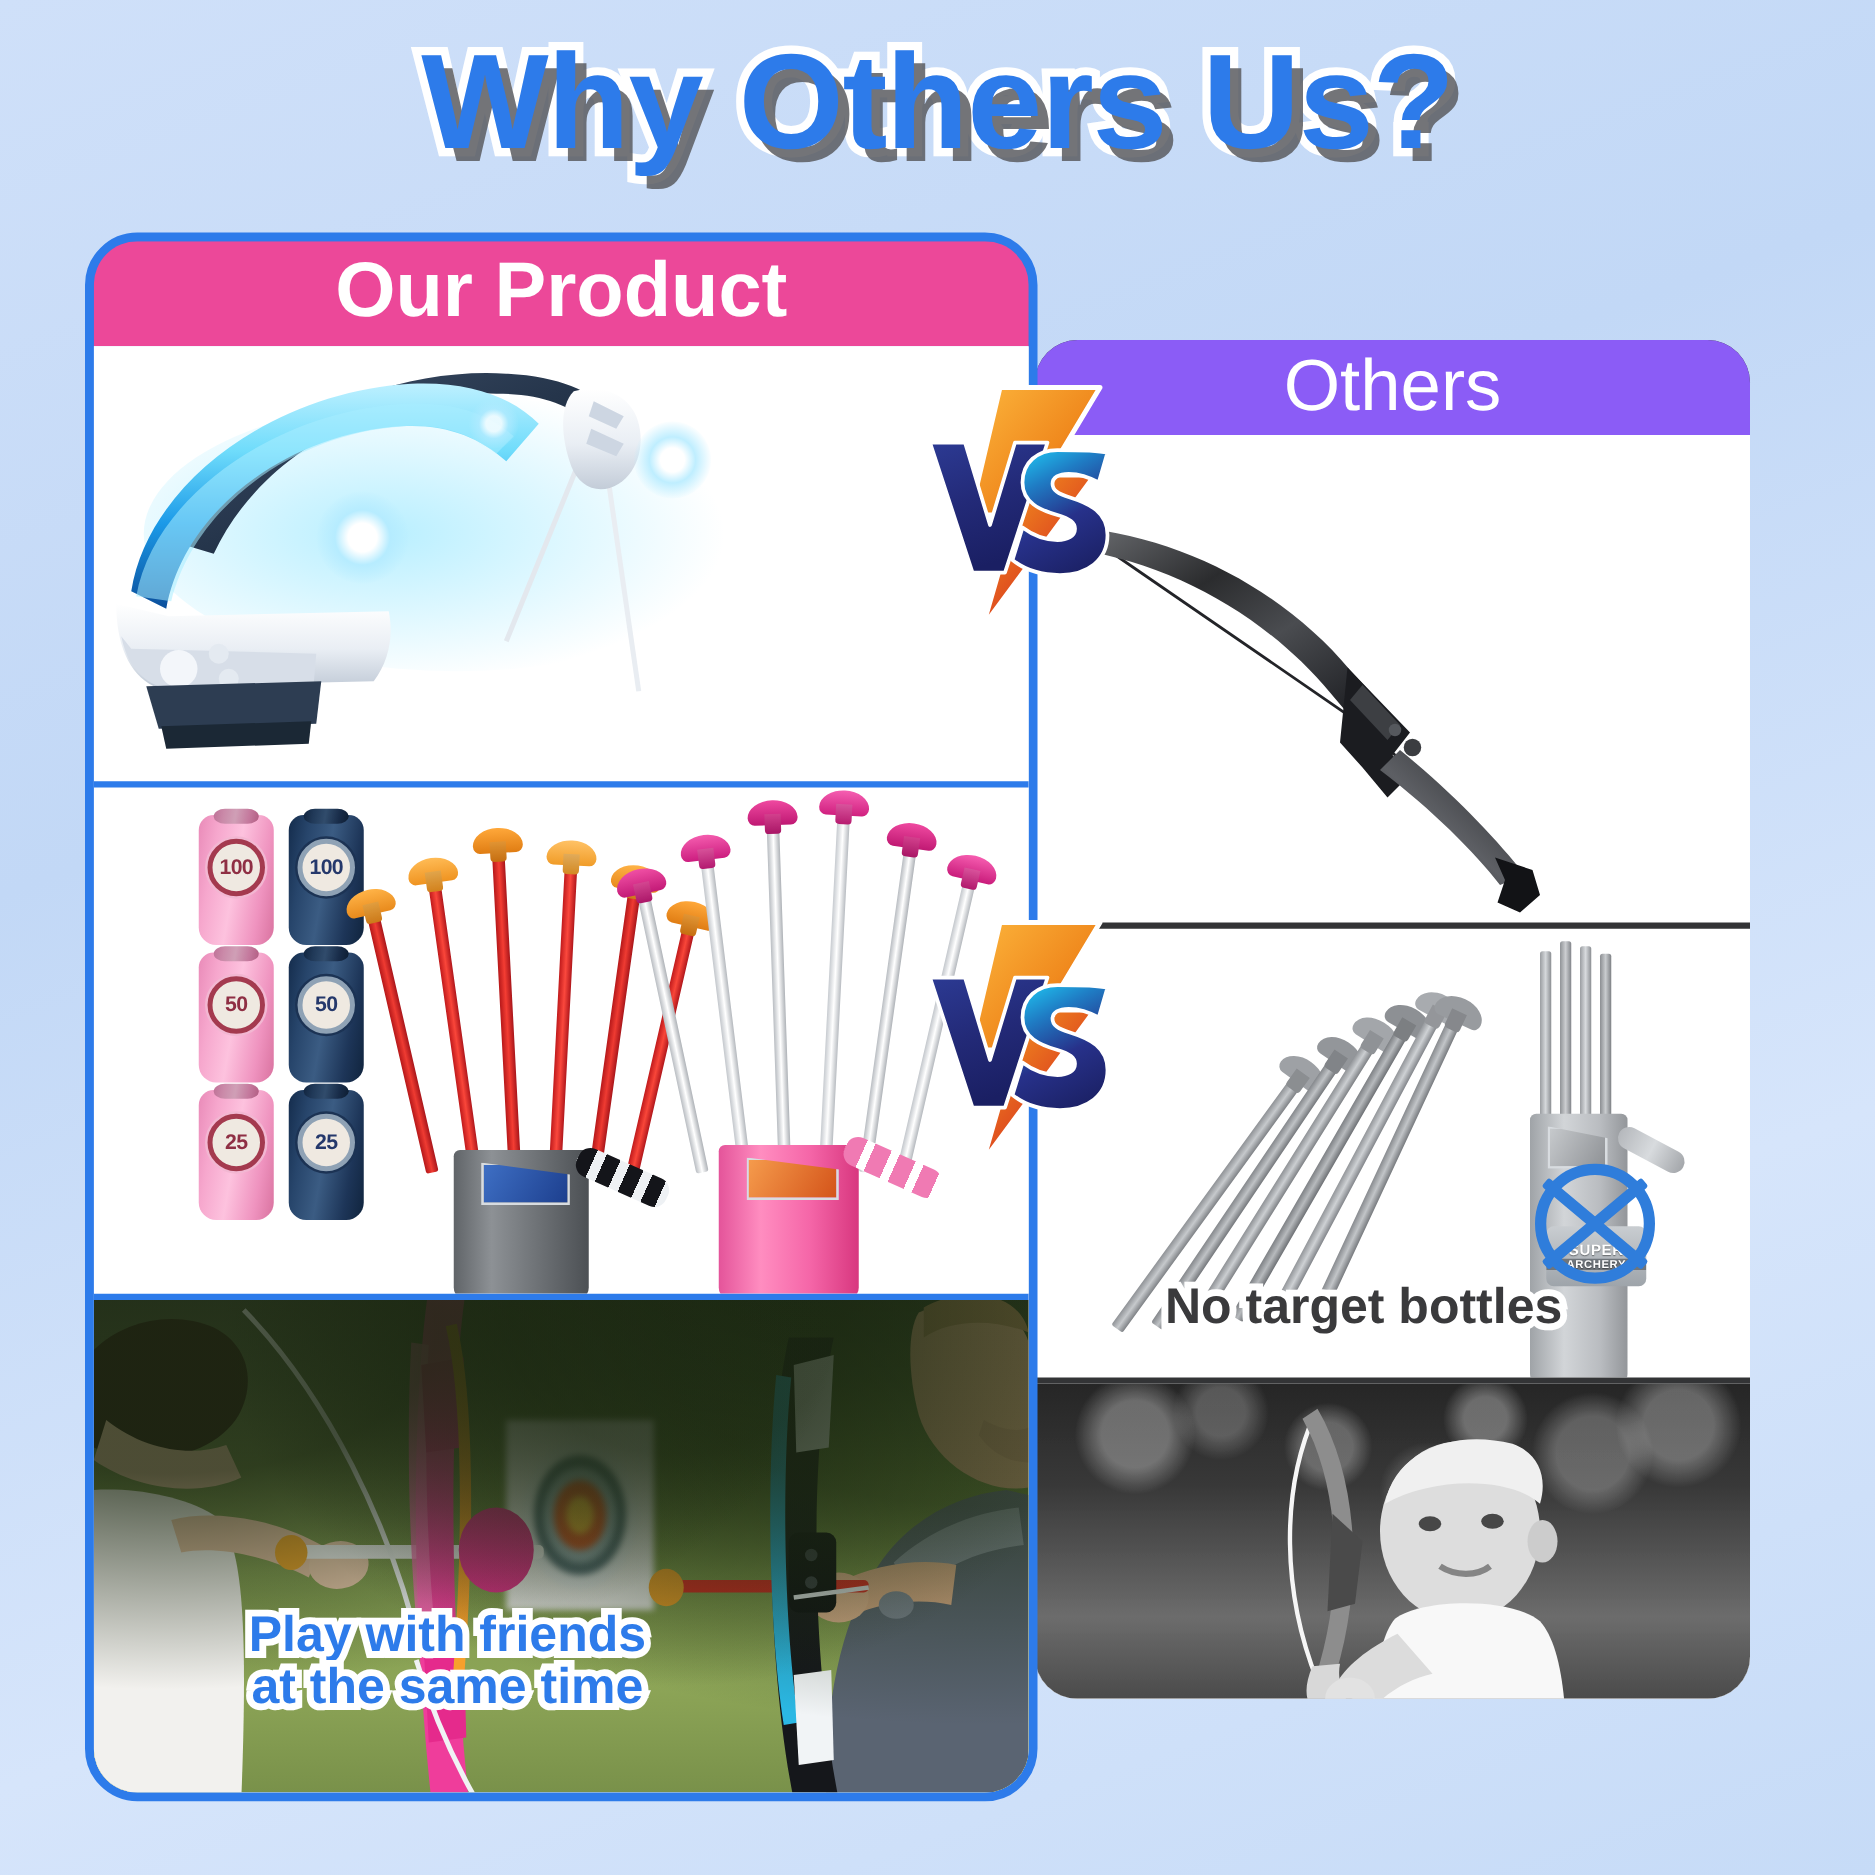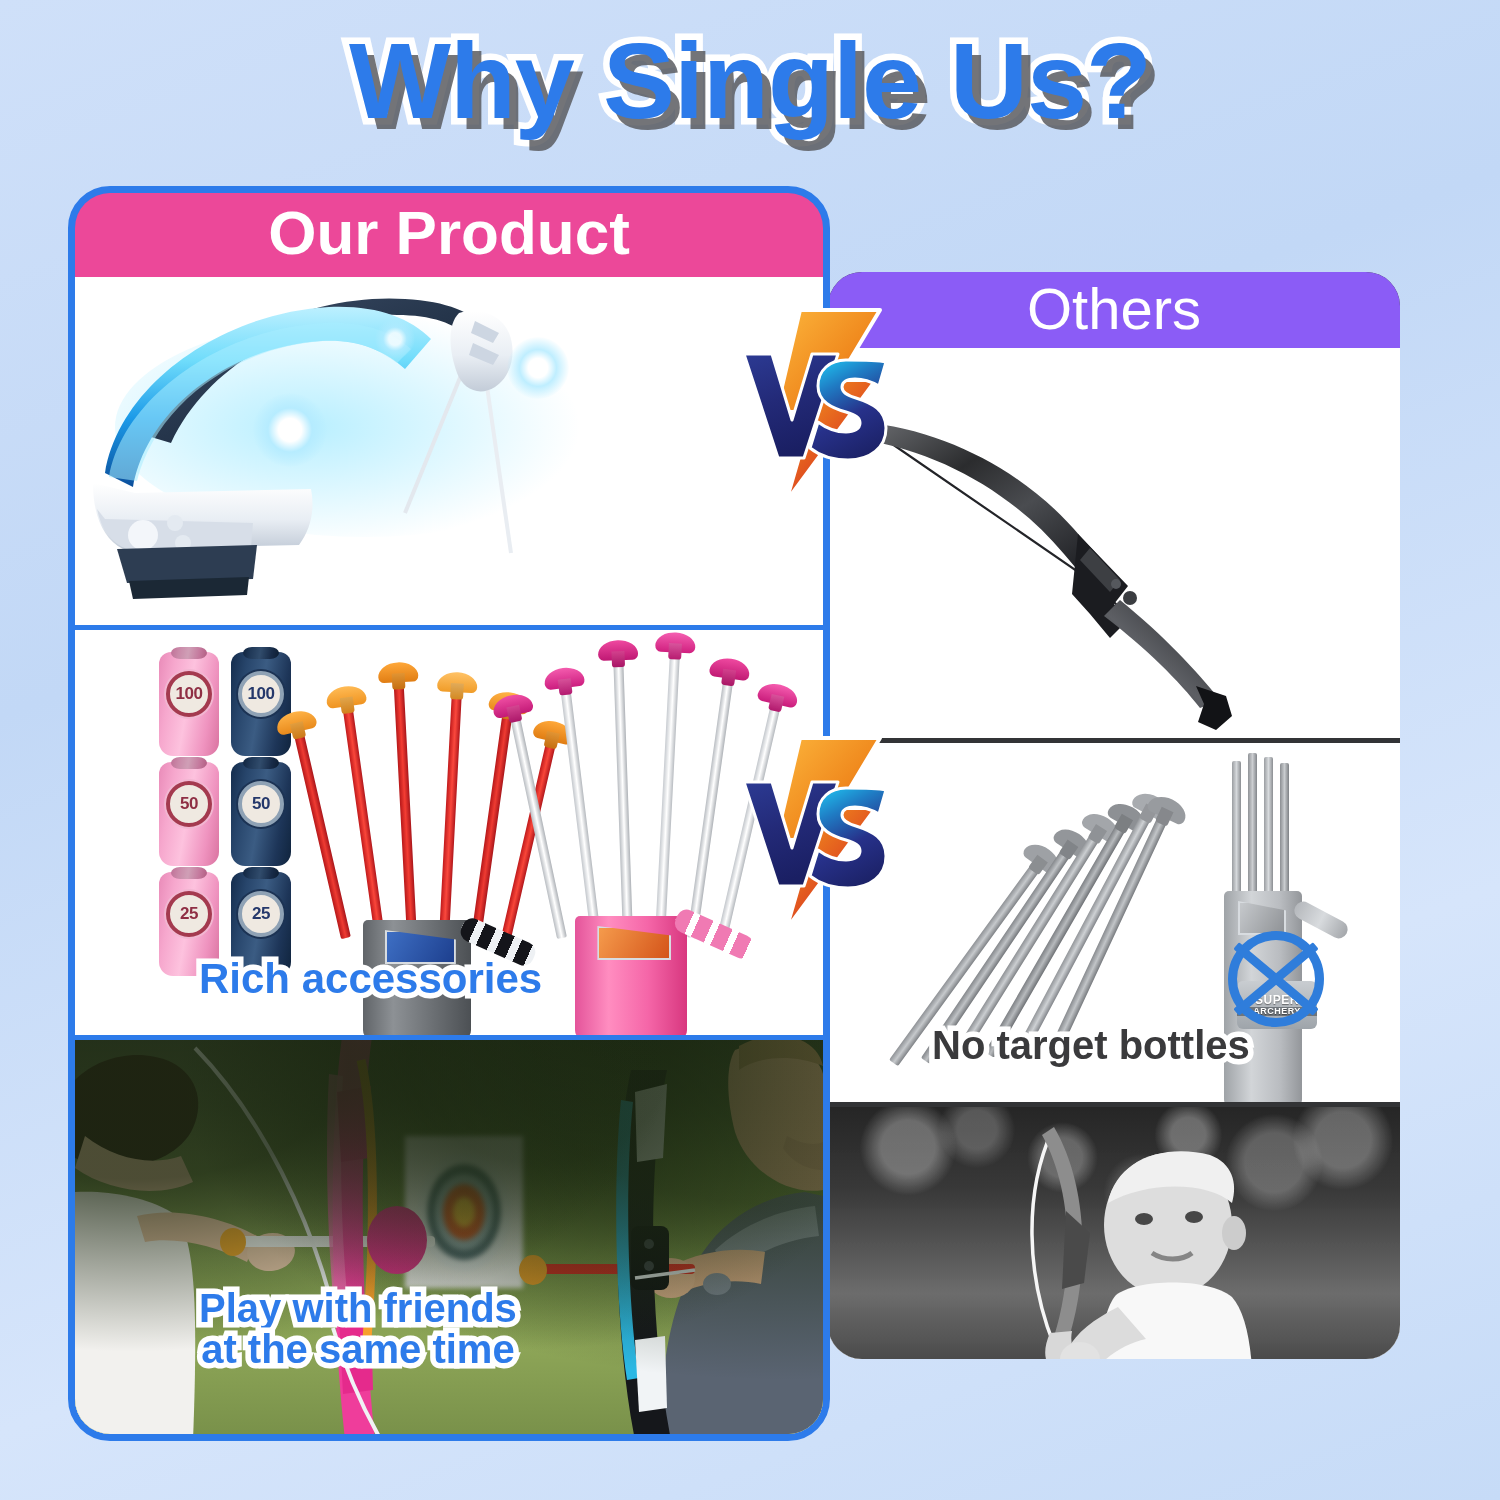--- a/index.html
+++ b/index.html
@@ -257,21 +257,21 @@
   }
   .target-board .ring {
     position: absolute; left: 50%; top: 50%;
     transform: translate(-50%,-50%);
     border-radius: 50%;
   }
 </style>
 </head>
 <body>
 
-<div class="page-title">Why Single Us?</div>
+<div class="page-title">Why Others Us?</div>
 
 <div class="panel-others">
 
   <div class="panel-head">
     <div class="panel-head-label">Others</div>
   </div>
 
   <div class="panel-body">
 
     <div class="cell" style="height:390px;">
@@ -548,21 +548,20 @@
           </div>
 
           <div class="quiver" style="left:30px; top:286px; width:112px; height:124px;
                       background:linear-gradient(90deg,#e4549a,#ff8dc0 30%,#f566a8 65%,#d8377f);">
             <div class="quiver-window" style="background:linear-gradient(120deg,#f59b4c,#d4541a); left:20%; width:66%;"></div>
           </div>
           <div class="strap" style="left:128px; top:292px; width:82px; height:24px; transform:rotate(24deg);
                       background:repeating-linear-gradient(90deg,#f07ab3 0 14px,#ffffff 14px 21px);"></div>
         </div>
       </div>
-      <div class="cap cap-blue" style="left:124px; top:328px; font-size:42px;">Rich accessories</div>
     </div>
 
     <div class="cell cell-sep-blue" style="flex:1;">
       <div class="scene scene-grass">
 
         <div class="target-board" style="left:330px; top:96px; width:118px; height:152px;">
           <div class="ring" style="width:92px;height:118px;background:#e9eef1;"></div>
           <div class="ring" style="width:74px;height:96px;background:#56707c;"></div>
           <div class="ring" style="width:58px;height:76px;background:#9fb6bf;"></div>
           <div class="ring" style="width:42px;height:56px;background:#e15b2a;"></div>

